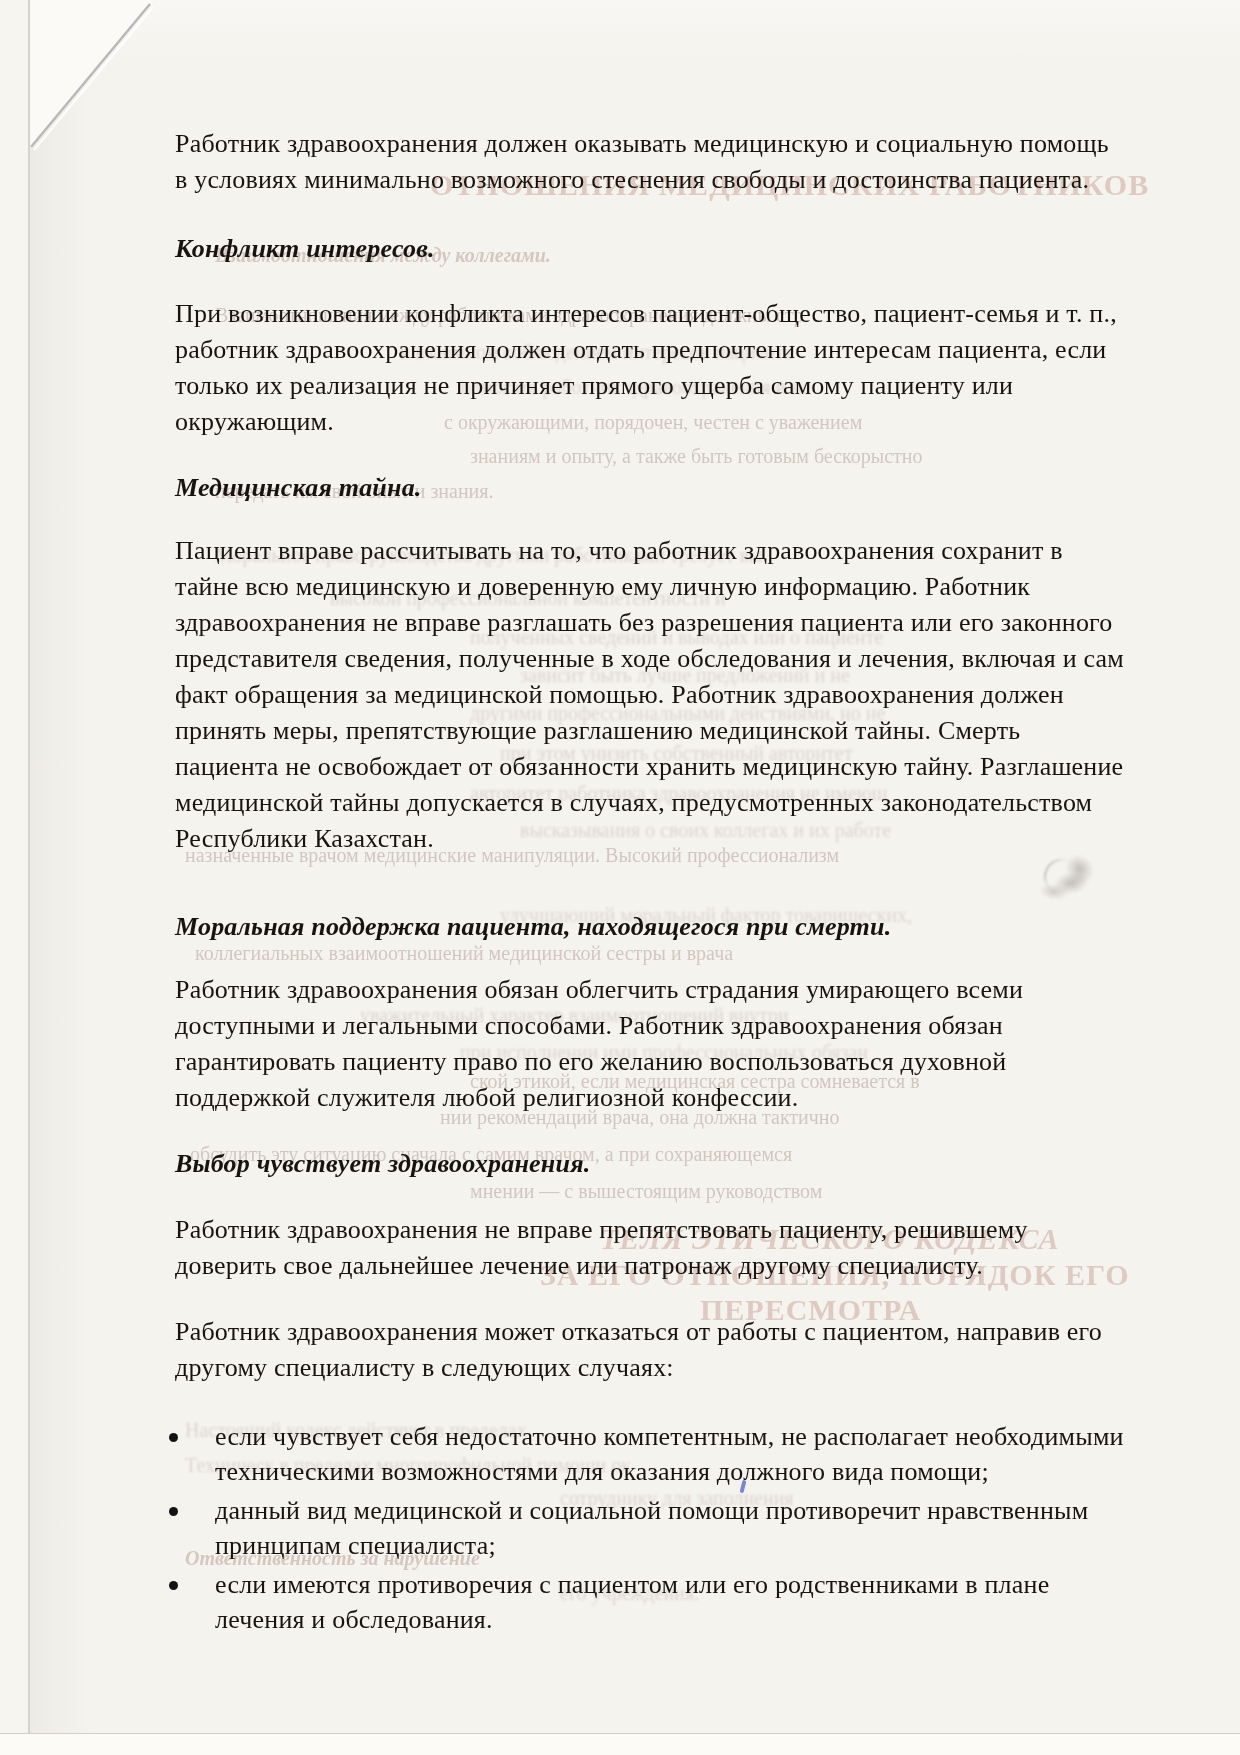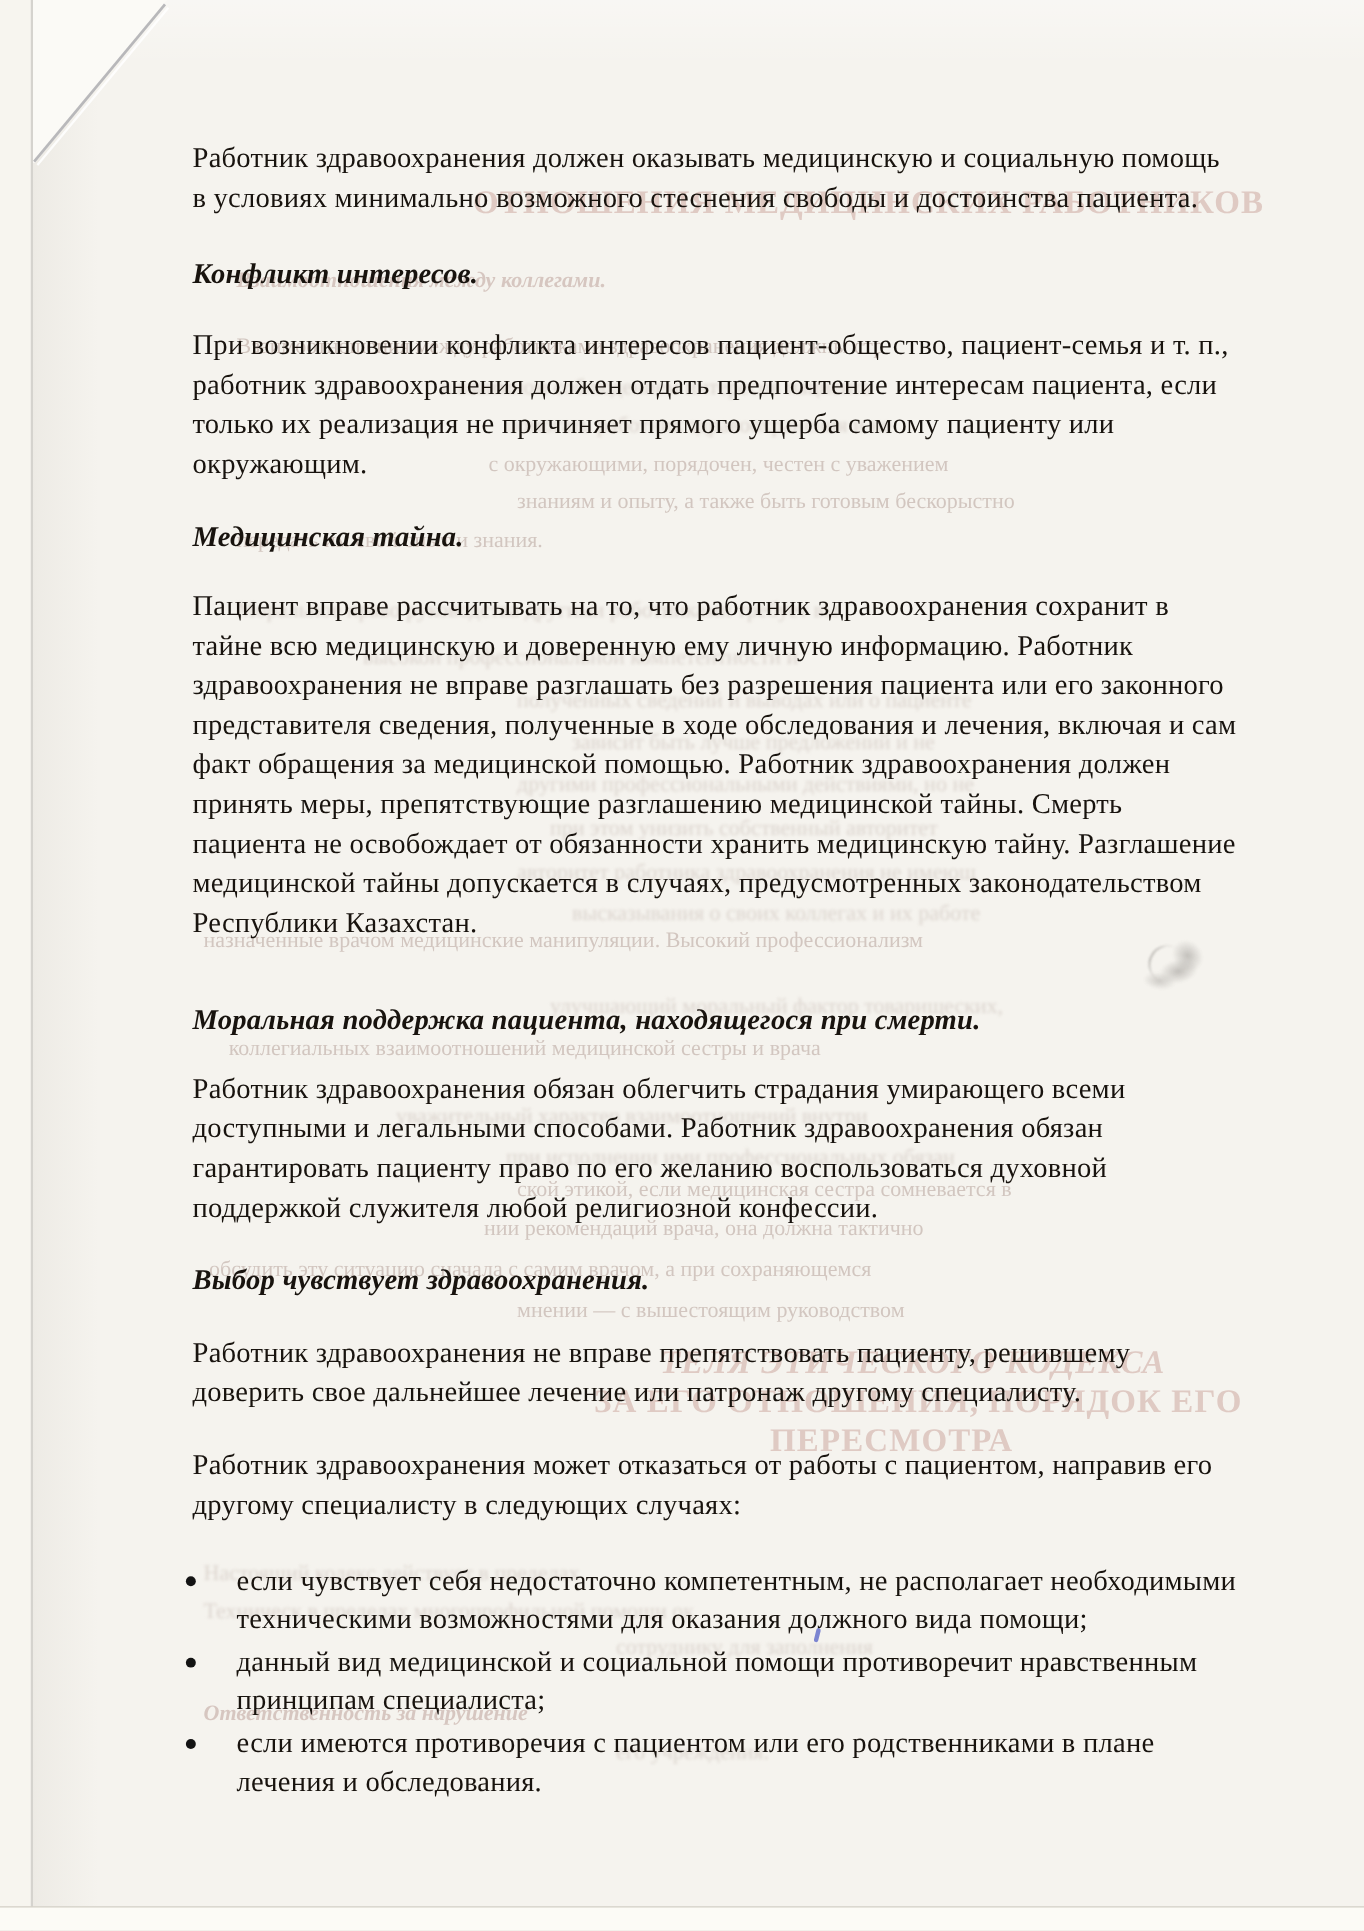--- a/index.html
+++ b/index.html
@@ -120,21 +120,21 @@
       <div class="ghost-line faint" style="left: 215px; top: 540px;">Моральное право руководства другими работниками требует вы</div>
       <div class="ghost-line faint" style="left: 330px; top: 583px;">высокой профессиональной компетентности и</div>
       <div class="ghost-line faint" style="left: 470px; top: 622px;">полученных сведений и выводах или о пациенте</div>
       <div class="ghost-line faint" style="left: 520px; top: 660px;">зависит быть лучше предложений и не</div>
       <div class="ghost-line faint" style="left: 470px; top: 698px;">другими профессиональными действиями, но не</div>
       <div class="ghost-line faint" style="left: 500px; top: 738px;">при этом унизить собственный авторитет</div>
       <div class="ghost-line faint" style="left: 470px; top: 778px;">авторитет работника здравоохранения не имеющ</div>
       <div class="ghost-line faint" style="left: 520px; top: 815px;">высказывания о своих коллегах и их работе</div>
       <div class="ghost-line" style="left: 185px; top: 840px;">назначенные врачом медицинские манипуляции. Высокий профессионализм</div>
       <div class="ghost-line faint" style="left: 500px; top: 900px;">улучшающий моральный фактор товарищеских,</div>
-      <div class="ghost-line" style="left: 208px; top: 938px;">коллегиальных взаимоотношений медицинской сестры и врача</div>
+      <div class="ghost-line" style="left: 195px; top: 938px;">коллегиальных взаимоотношений медицинской сестры и врача</div>
       <div class="ghost-line faint" style="left: 360px; top: 1000px;">уважительный характер взаимоотношений внутри</div>
       <div class="ghost-line faint" style="left: 460px; top: 1037px;">при исполнении ими профессиональных обязан</div>
       <div class="ghost-line" style="left: 470px; top: 1066px;">ской этикой, если медицинская сестра сомневается в</div>
       <div class="ghost-line" style="left: 440px; top: 1102px;">нии рекомендаций врача, она должна тактично</div>
       <div class="ghost-line" style="left: 190px; top: 1139px;">обсудить эту ситуацию сначала с самим врачом, а при сохраняющемся</div>
       <div class="ghost-line" style="left: 470px; top: 1176px;">мнении — с вышестоящим руководством</div>
       <div class="ghost-line caps" style="left: 600px; top: 1224px; font-style: italic;">ТЕЛЯ ЭТИЧЕСКОГО КОДЕКСА</div>
       <div class="ghost-line caps" style="left: 540px; top: 1260px;">ЗА ЕГО ОТНОШЕНИЯ, ПОРЯДОК ЕГО</div>
       <div class="ghost-line caps" style="left: 700px; top: 1295px;">ПЕРЕСМОТРА</div>
       <div class="ghost-line faint" style="left: 185px; top: 1415px;">Настоящий кодекс действует в пределах</div>

